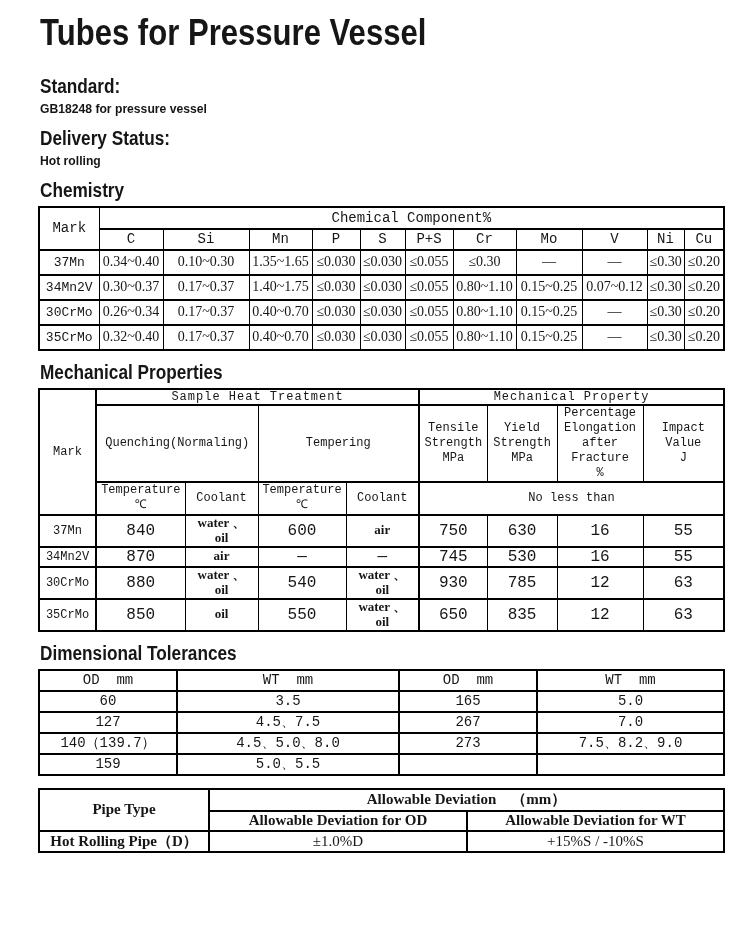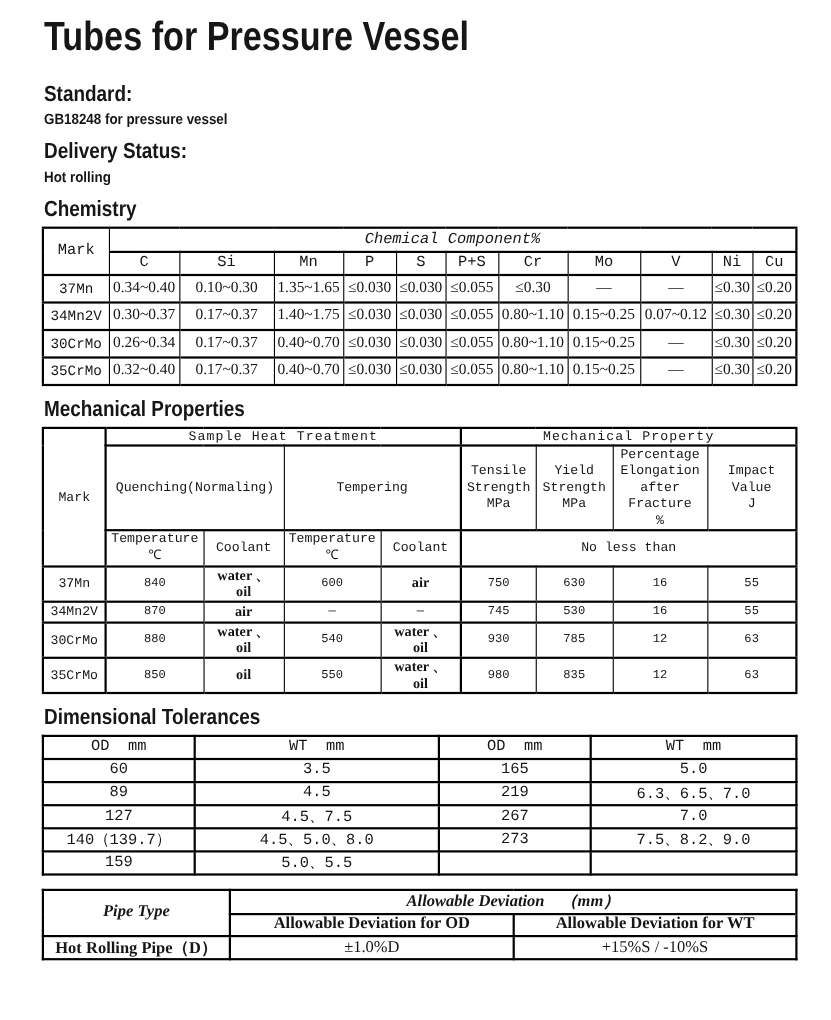--- a/index.html
+++ b/index.html
@@ -13,47 +13,47 @@
   .small{font-family:"Liberation Sans",sans-serif;font-weight:600;font-size:13.5px;line-height:1.2;
          margin:3px 0 8px 2px;transform:scaleX(.9);transform-origin:left;}
 
   table{border-collapse:collapse;table-layout:fixed;width:685px;border:2px solid #000;margin:4px 0 8px 0;}
   td{border:1px solid #000;text-align:center;vertical-align:middle;padding:0 2px;overflow:hidden;}
 
   
   .chem{font-family:"Liberation Mono",monospace;}
   .chem td{border-top-width:2px;border-bottom-width:2px;}
   .chem .hd{font-size:14px;}
-  .chem .grp{font-size:14px;font-style:italic;}
+  .chem .grp{font-size:14px;}
   .chem .val{font-family:"Liberation Serif",serif;font-size:14px;}
   .chem .mk{font-family:"Liberation Mono",monospace;font-size:13px;}
   .chem tr.r1{height:22px;} .chem tr.r2{height:21px;} .chem tr.dr{height:25px;}
 
   
   .mech{font-family:"Liberation Mono",monospace;font-size:12px;}
   .mech td{border-top-width:2px;border-bottom-width:2px;text-align:center;}
   .mech .vthick{border-left-width:2px;}
   .mech .pre{white-space:pre-line;line-height:1.25;}
   .mech .grp{letter-spacing:1px;}
-  .mech .num{font-size:11px;margin-top:28px;}
+  .mech .num{font-size:16px;margin-top:28px;}
   .mech .san{font-family:Liberation Serif, serif;font-weight:600;font-size:13px;white-space:pre-line;line-height:1.15;}
   .mech tr.r1{height:16px;} .mech tr.r2{height:66px;} .mech tr.r3{height:33px;}
   .mech tr.d1{height:30px;} .mech tr.d2{height:19px;} .mech tr.d3{height:31px;} .mech tr.d4{height:31px;}
   .mech .mk{font-size:12px;}
 
   
   .dim{font-family:"Liberation Mono",monospace;font-size:14px;}
   .dim td{border-width:2px;height:19px;}
   .dim .hd{white-space:pre;}
 
   
   .dev{font-family:"Liberation Serif",serif;font-size:15px;margin-top:12px;}
   .dev td{border-width:2px;}
   .dev .hd{font-weight:700;}
-  .dev tr.r1{height:22px;font-style:italic;} .dev tr.r2{height:20px;} .dev tr.d1{height:21px;}
+  .dev tr.r1{height:22px;} .dev tr.r2{height:20px;} .dev tr.d1{height:21px;}
 </style>
 </head>
 <body>
 
 <div class="page">
 
   <h1 class="title">Tubes for Pressure Vessel</h1>
 
   <div class="h2">Standard:</div>
   <div class="small">GB18248 for pressure vessel</div>
@@ -238,21 +238,21 @@
       <td class="num">12</td>
       <td class="num">63</td>
     </tr>
     <tr class="d4">
       <td class="mk">35CrMo</td>
       <td class="num vthick">850</td>
       <td class="san">oil</td>
       <td class="num">550</td>
       <td class="san">water 、
 oil</td>
-      <td class="num vthick">980</td>
+      <td class="num vthick">650</td>
       <td class="num">835</td>
       <td class="num">12</td>
       <td class="num">63</td>
     </tr>
   </tbody>
     </table>
 
   <div class="h2">Dimensional Tolerances</div>
 
   <table class="dim">
@@ -269,26 +269,20 @@
       <td class="hd">OD  mm</td>
       <td class="hd">WT  mm</td>
     </tr>
     <tr>
       <td>60</td>
       <td>3.5</td>
       <td>165</td>
       <td>5.0</td>
     </tr>
     <tr>
-      <td>89</td>
-      <td>4.5</td>
-      <td>219</td>
-      <td>6.3、6.5、7.0</td>
-    </tr>
-    <tr>
       <td>127</td>
       <td>4.5、7.5</td>
       <td>267</td>
       <td>7.0</td>
     </tr>
     <tr>
       <td>140（139.7）</td>
       <td>4.5、5.0、8.0</td>
       <td>273</td>
       <td>7.5、8.2、9.0</td>

